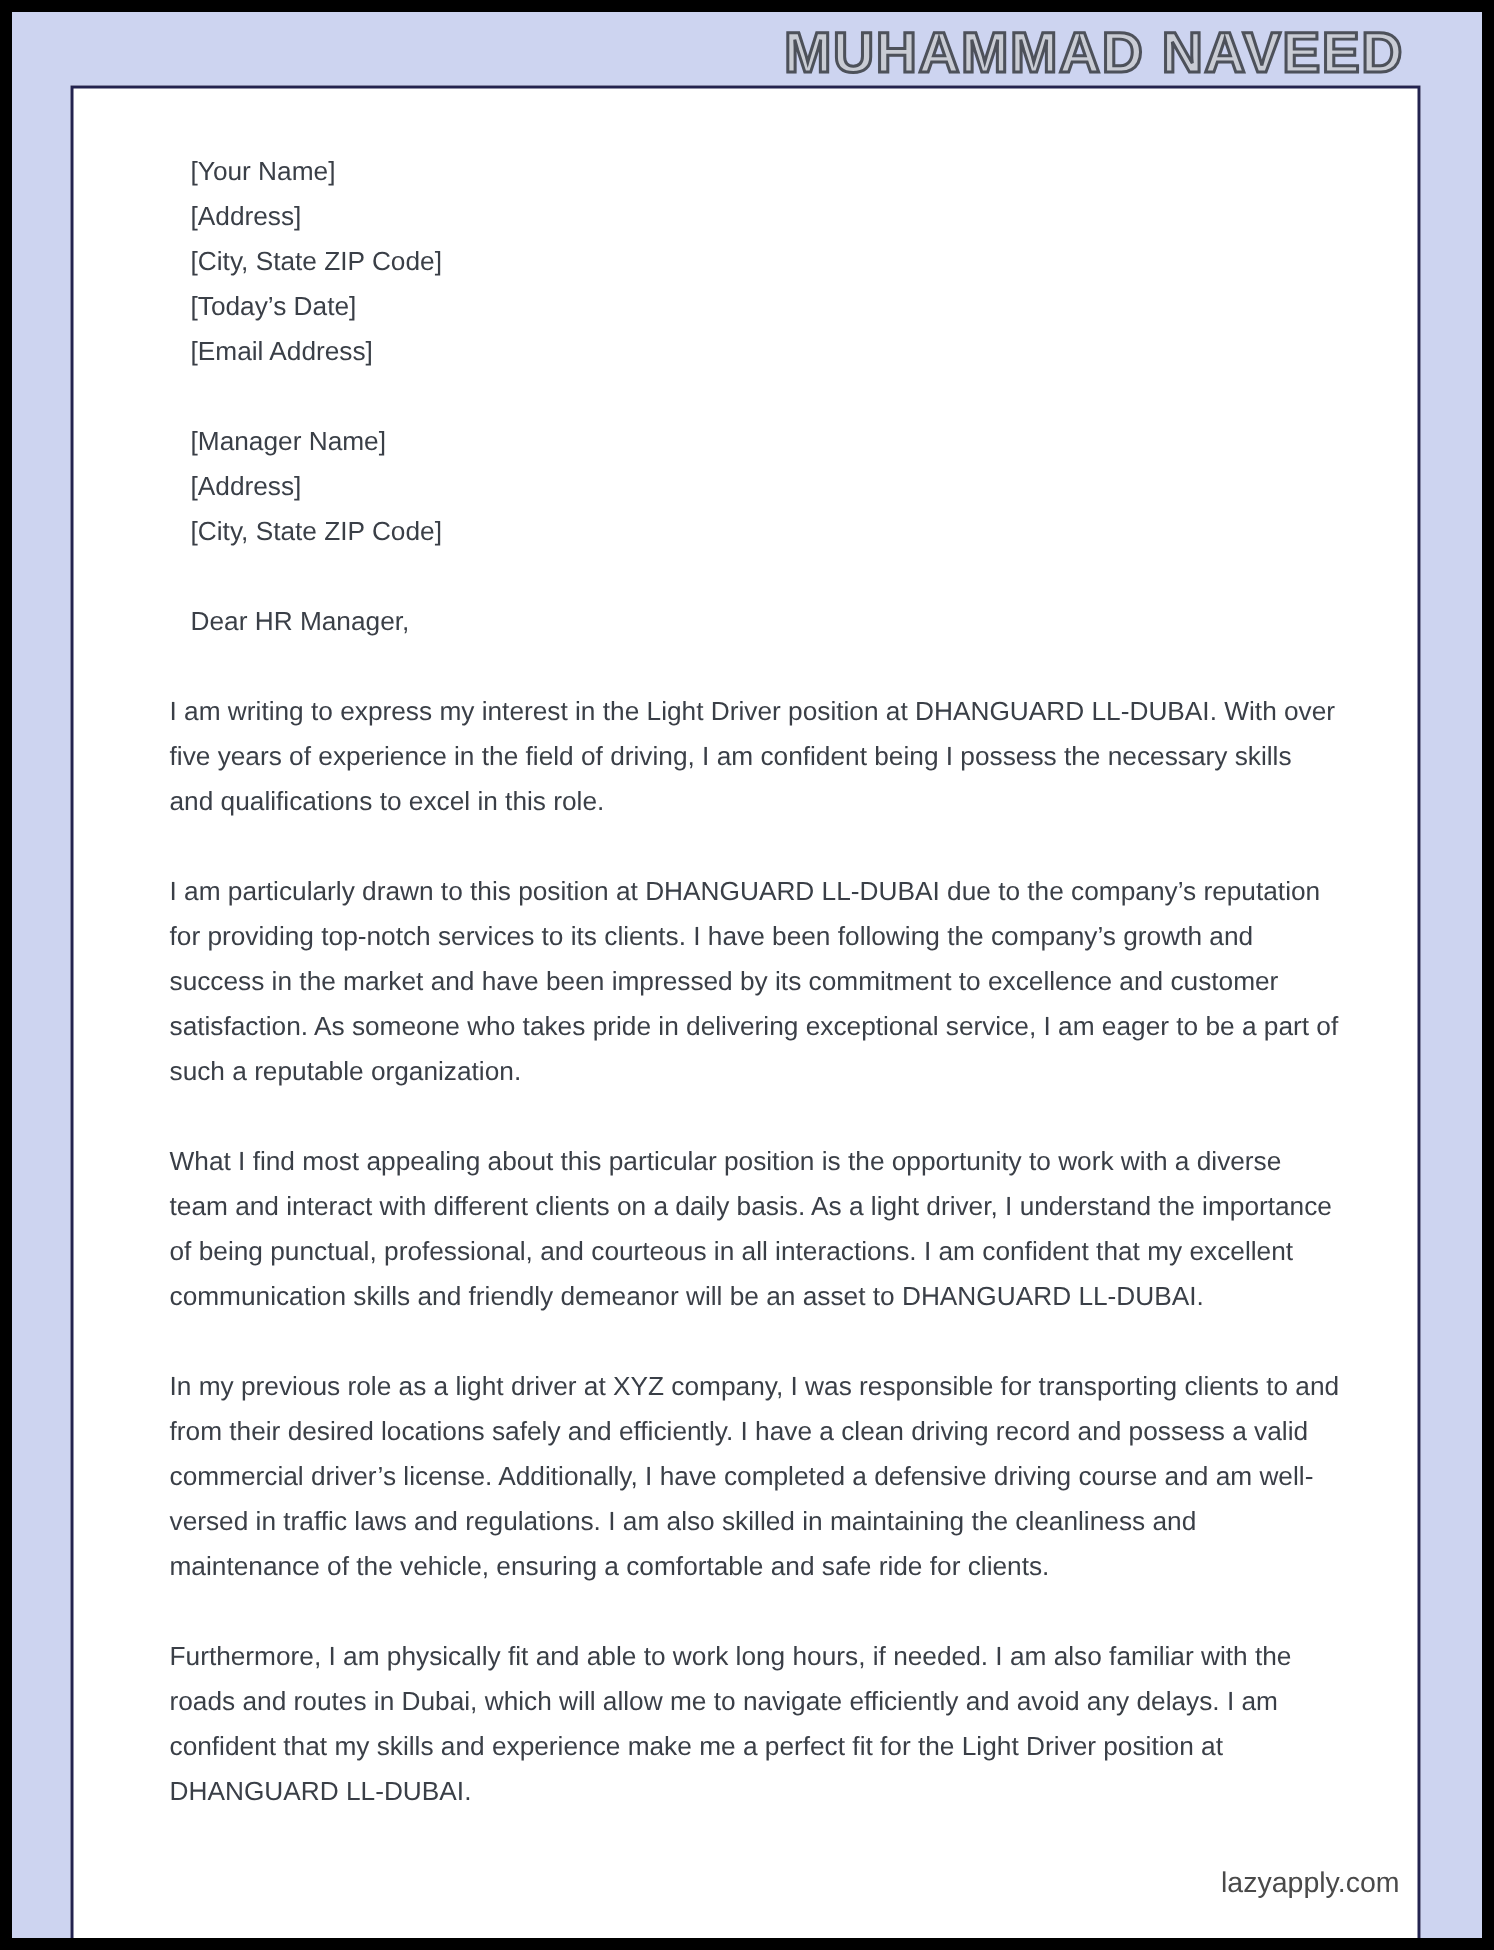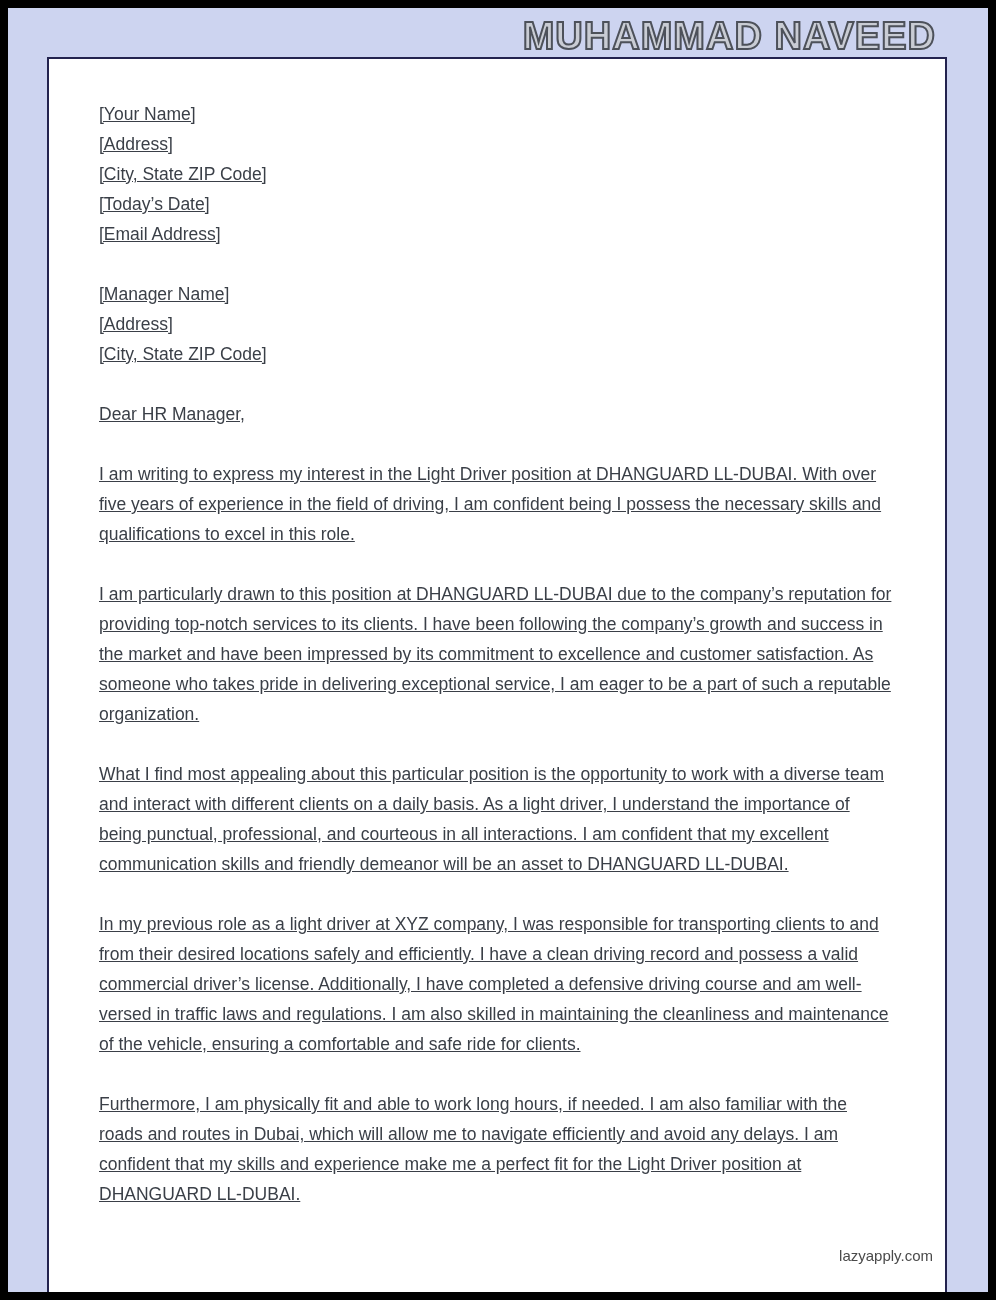--- a/index.html
+++ b/index.html
@@ -4,21 +4,21 @@
 <style>
   :root {
     --page-background: #cdd4f0;
     --frame-border: #000000;
     --document-border: #23234f;
     --text-color: #3a3f47;
     --header-name-fill: #c9ccd4;
     --header-name-stroke: #4d515a;
     --watermark-color: #4a4a4a;
   }
-  * { box-sizing: border-box; }
+  * { box-sizing: border-box; padding-left: 14px; }
   html, body { margin: 0; padding: 0; }
   body {
     width: 996px;
     height: 1300px;
     font-family: "Liberation Sans", "DejaVu Sans", sans-serif;
     background: #ffffff;
   }
   .page {
     position: relative;
     width: 996px;
@@ -47,28 +47,28 @@
     top: 49px;
     width: 900px;
     height: 1280px; 
     background: #ffffff;
     border: 2px solid var(--document-border);
     padding: 40px 50px 20px 50px;
     color: var(--text-color);
     font-size: 17.5px;
     line-height: 30px;
   }
-  .document p { margin: 0 0 30px 0; text-decoration: underline; }
+  .document p { margin: 0 0 30px 0; }
   .document .block p { margin: 0; }
   .document .block { margin: 0 0 30px 0; }
   .watermark {
     position: absolute;
     right: 52px;
     top: 1238px;
-    font-size: 15px;
+    font-size: 19px;
     line-height: 18px;
     color: var(--watermark-color);
     background: rgba(255,255,255,0.85);
     padding: 1px 3px;
   }
 </style>
 </head>
 <body>
 
 <div class="page">

